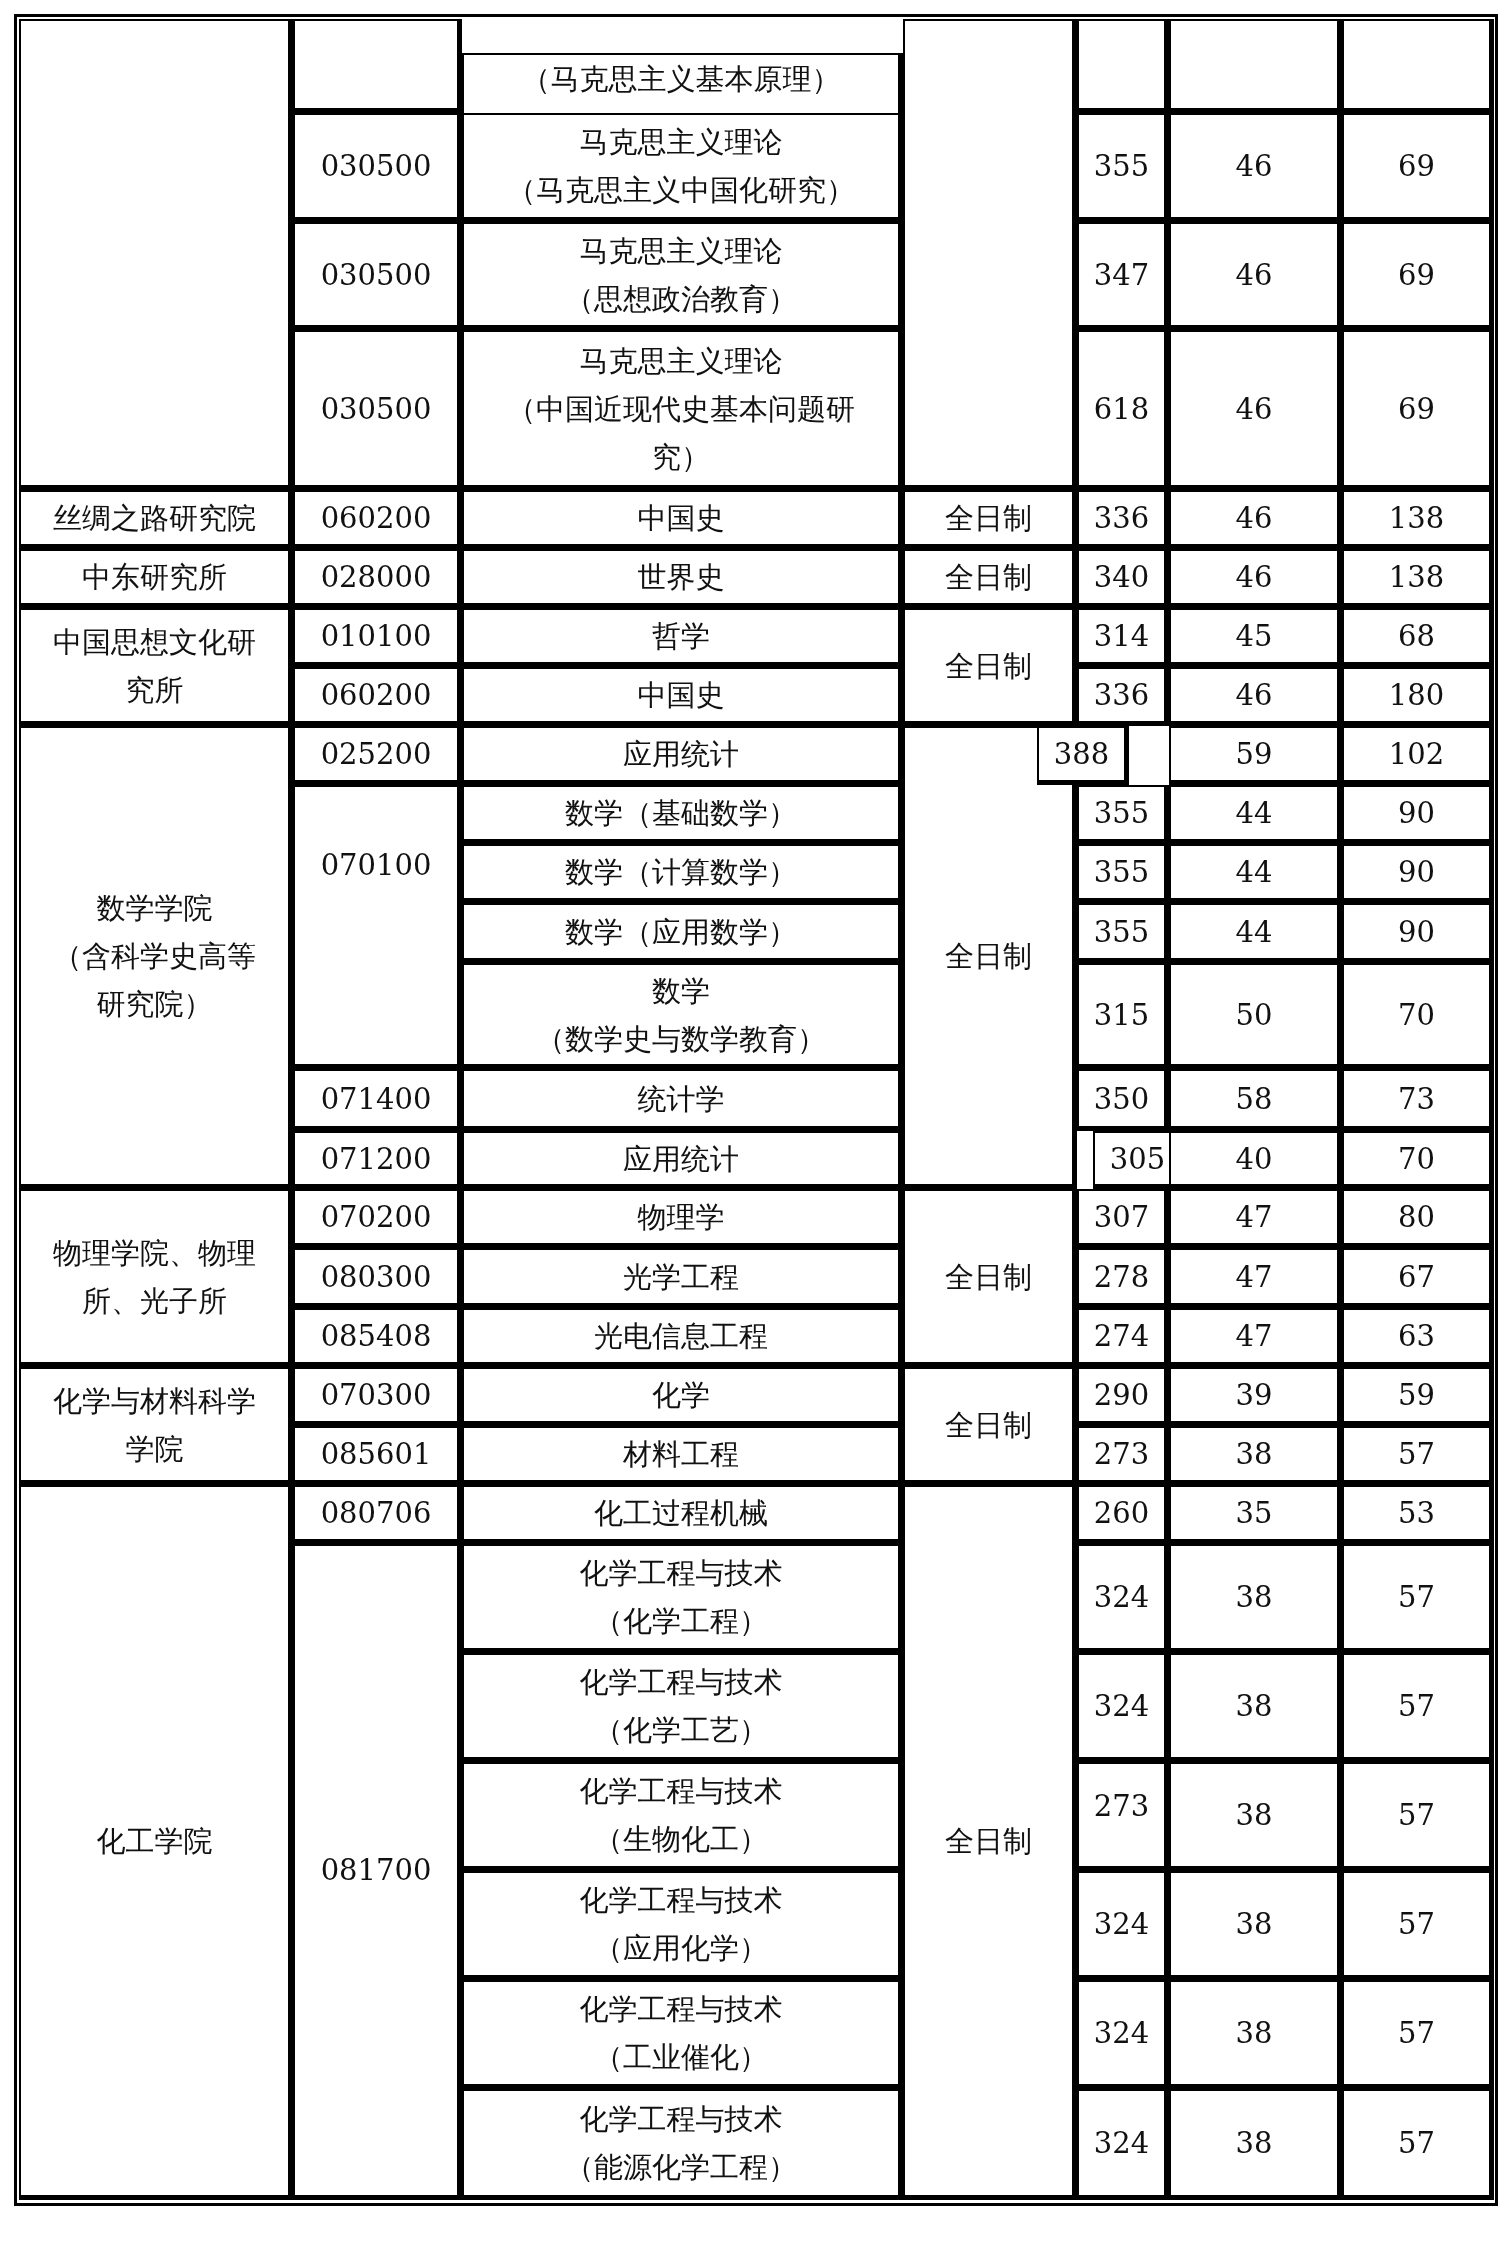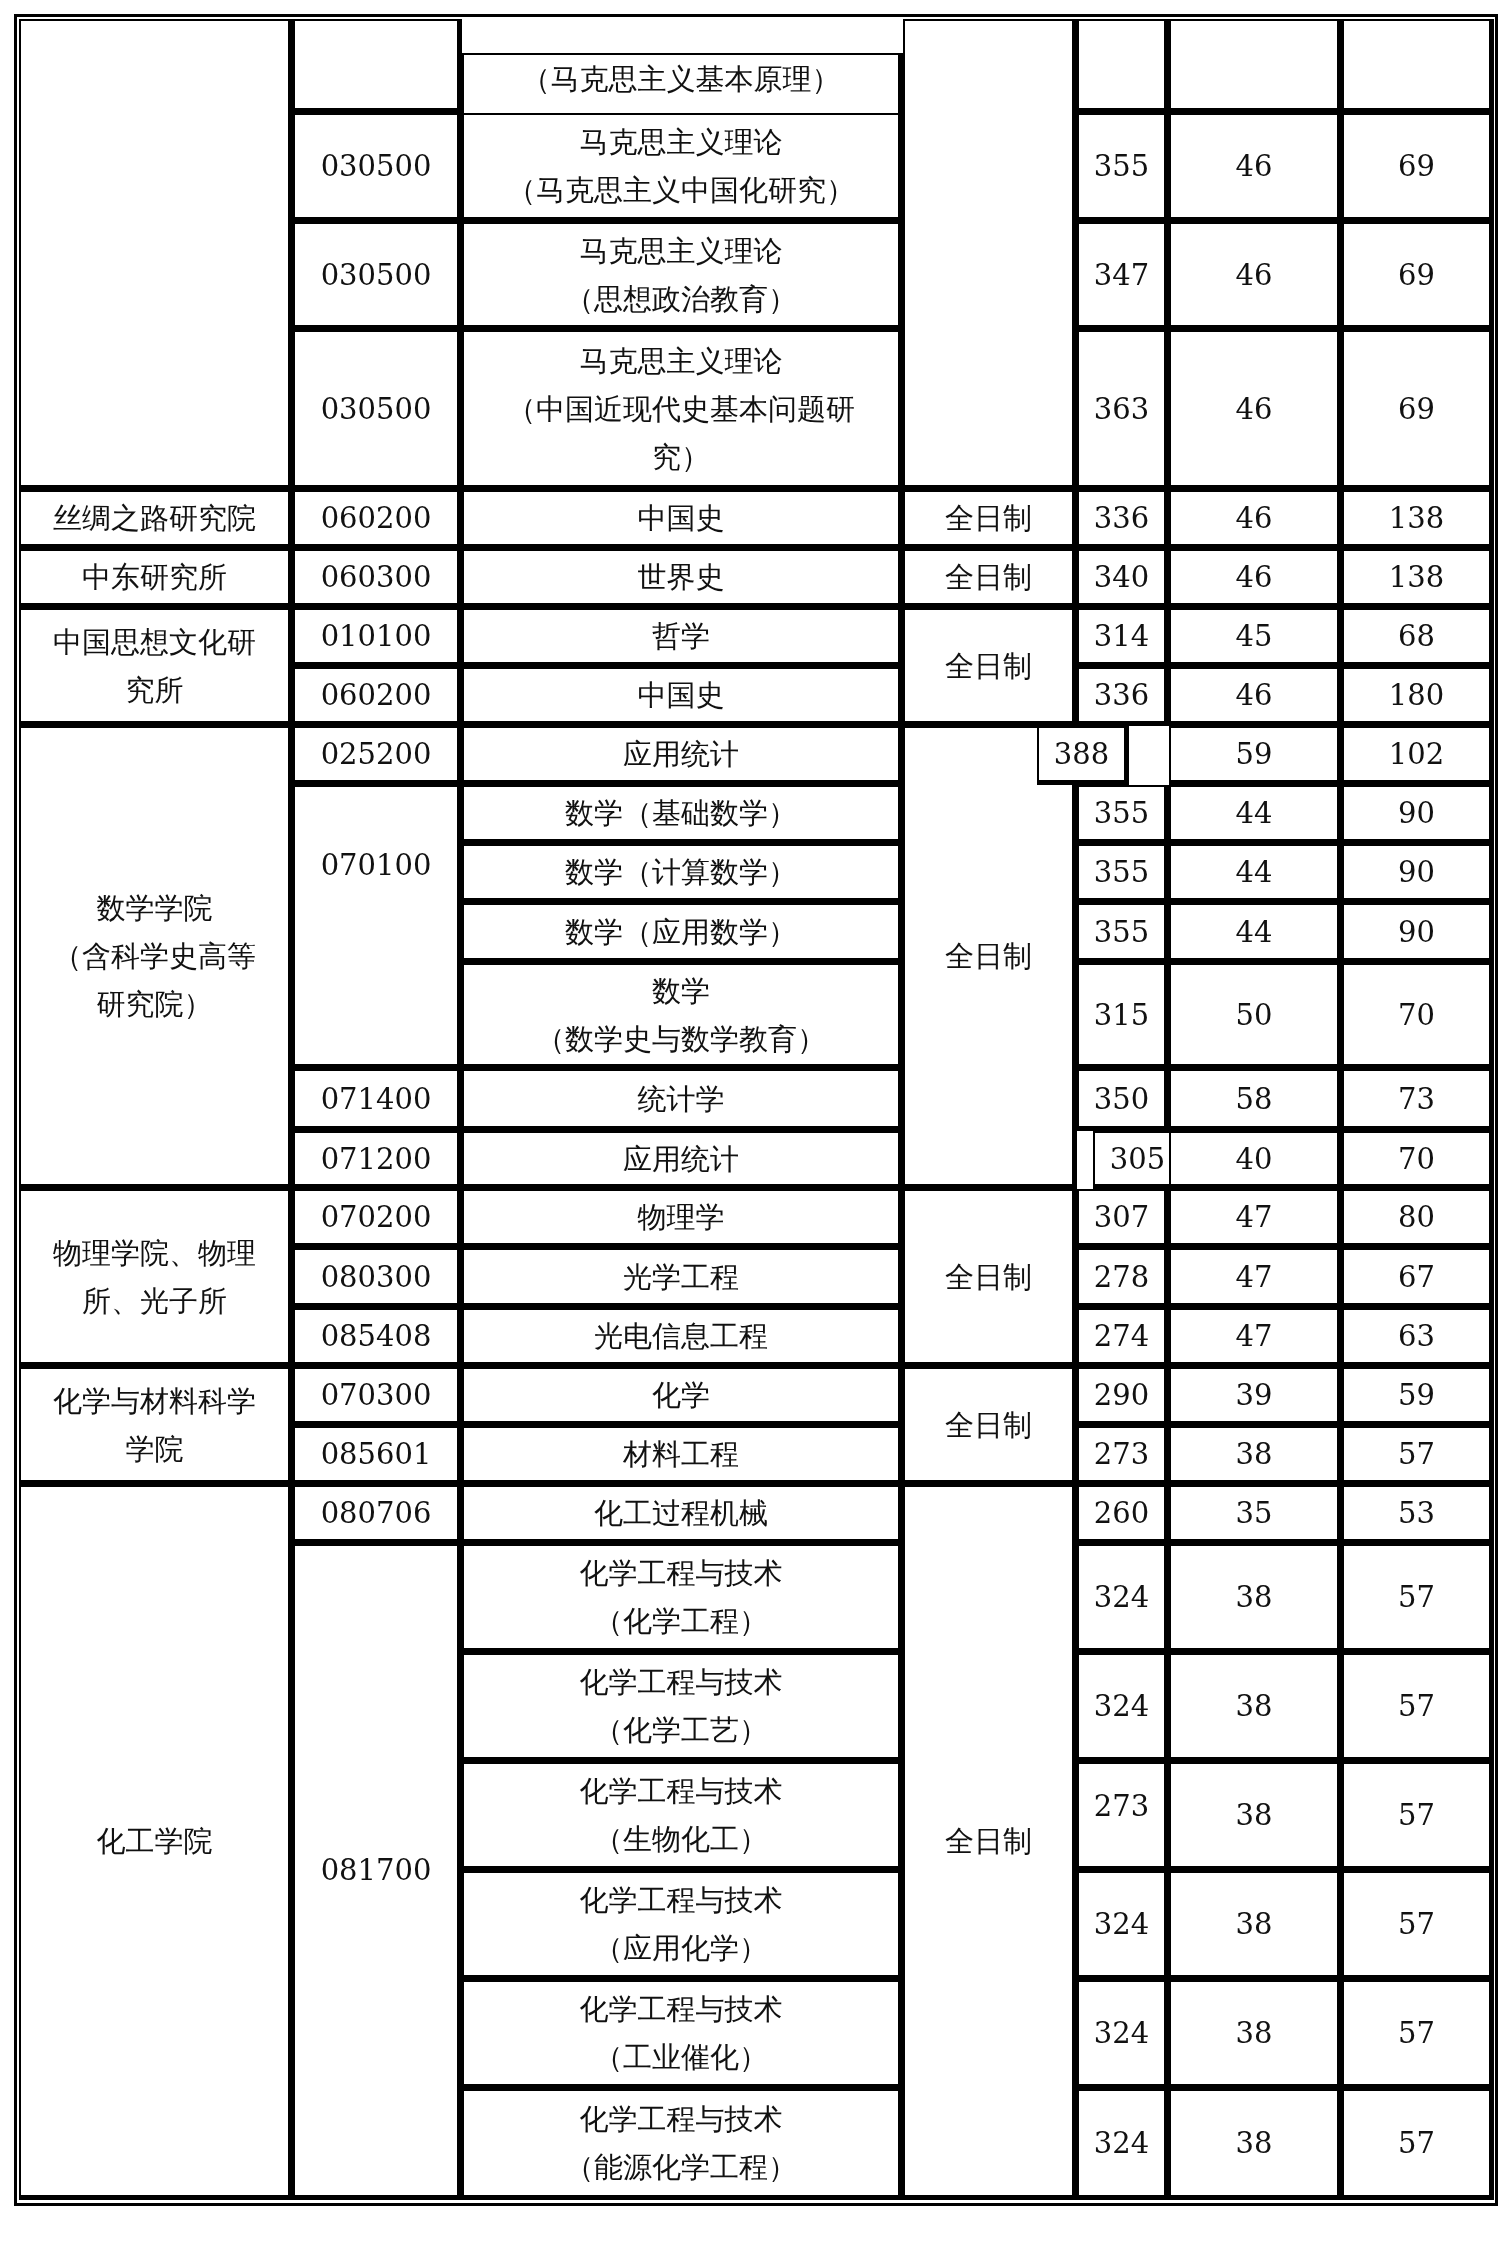--- a/index.html
+++ b/index.html
@@ -78,21 +78,21 @@
 
 <div class="cell" style="left:293px;top:330px;width:169px;height:160px;">
     <span>030500</span>
   </div>
 <div class="cell" style="left:462px;top:330px;width:441px;height:160px;">
     <span>马克思主义理论
 （中国近现代史基本问题研
 究）</span>
   </div>
 <div class="cell" style="left:1077px;top:330px;width:92px;height:160px;">
-    <span>363</span>
+    <span>618</span>
   </div>
 <div class="cell" style="left:1169px;top:330px;width:173px;height:160px;">
     <span>46</span>
   </div>
 <div class="cell" style="left:1342px;top:330px;width:152px;height:160px;">
     <span>69</span>
   </div>
 
 <div class="cell" style="left:19px;top:490px;width:274px;height:59px;">
     <span>丝绸之路研究院</span>
@@ -113,21 +113,21 @@
     <span>46</span>
   </div>
 <div class="cell" style="left:1342px;top:490px;width:152px;height:59px;">
     <span>138</span>
   </div>
 
 <div class="cell" style="left:19px;top:549px;width:274px;height:59px;">
     <span>中东研究所</span>
   </div>
 <div class="cell" style="left:293px;top:549px;width:169px;height:59px;">
-    <span>060300</span>
+    <span>028000</span>
   </div>
 <div class="cell" style="left:462px;top:549px;width:441px;height:59px;">
     <span>世界史</span>
   </div>
 <div class="cell" style="left:903px;top:549px;width:174px;height:59px;">
     <span>全日制</span>
   </div>
 <div class="cell" style="left:1077px;top:549px;width:92px;height:59px;">
     <span>340</span>
   </div>

